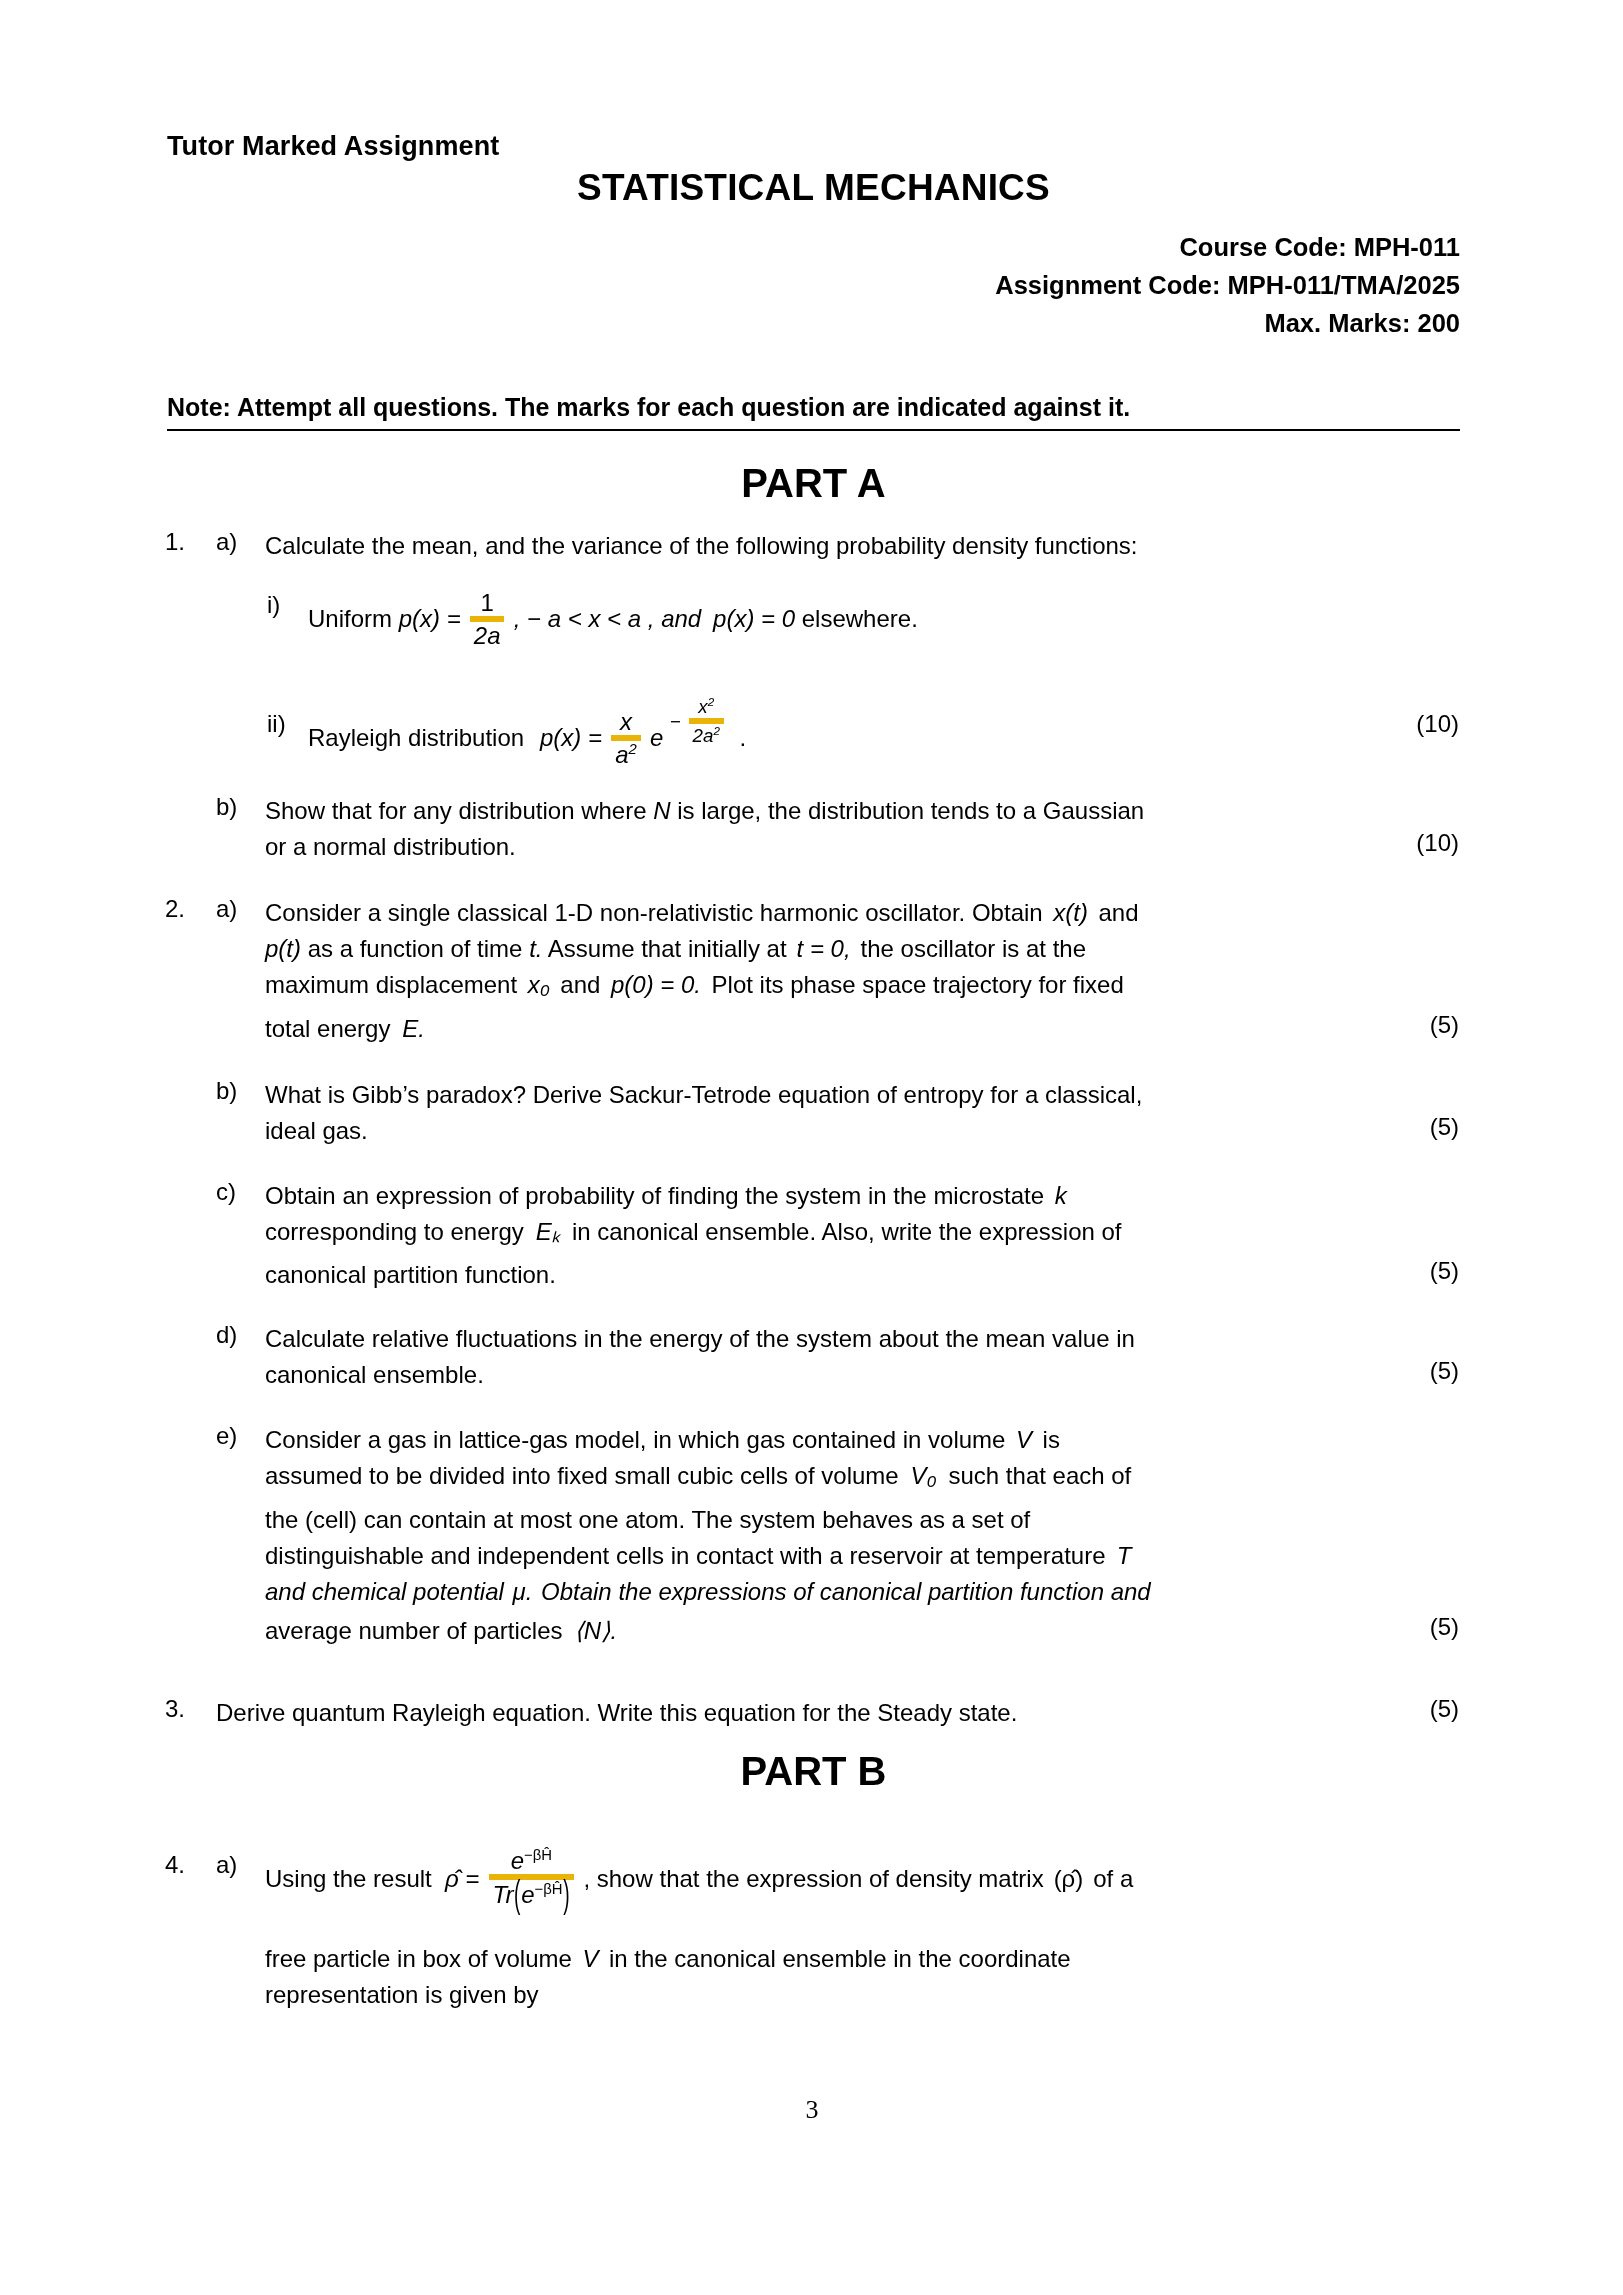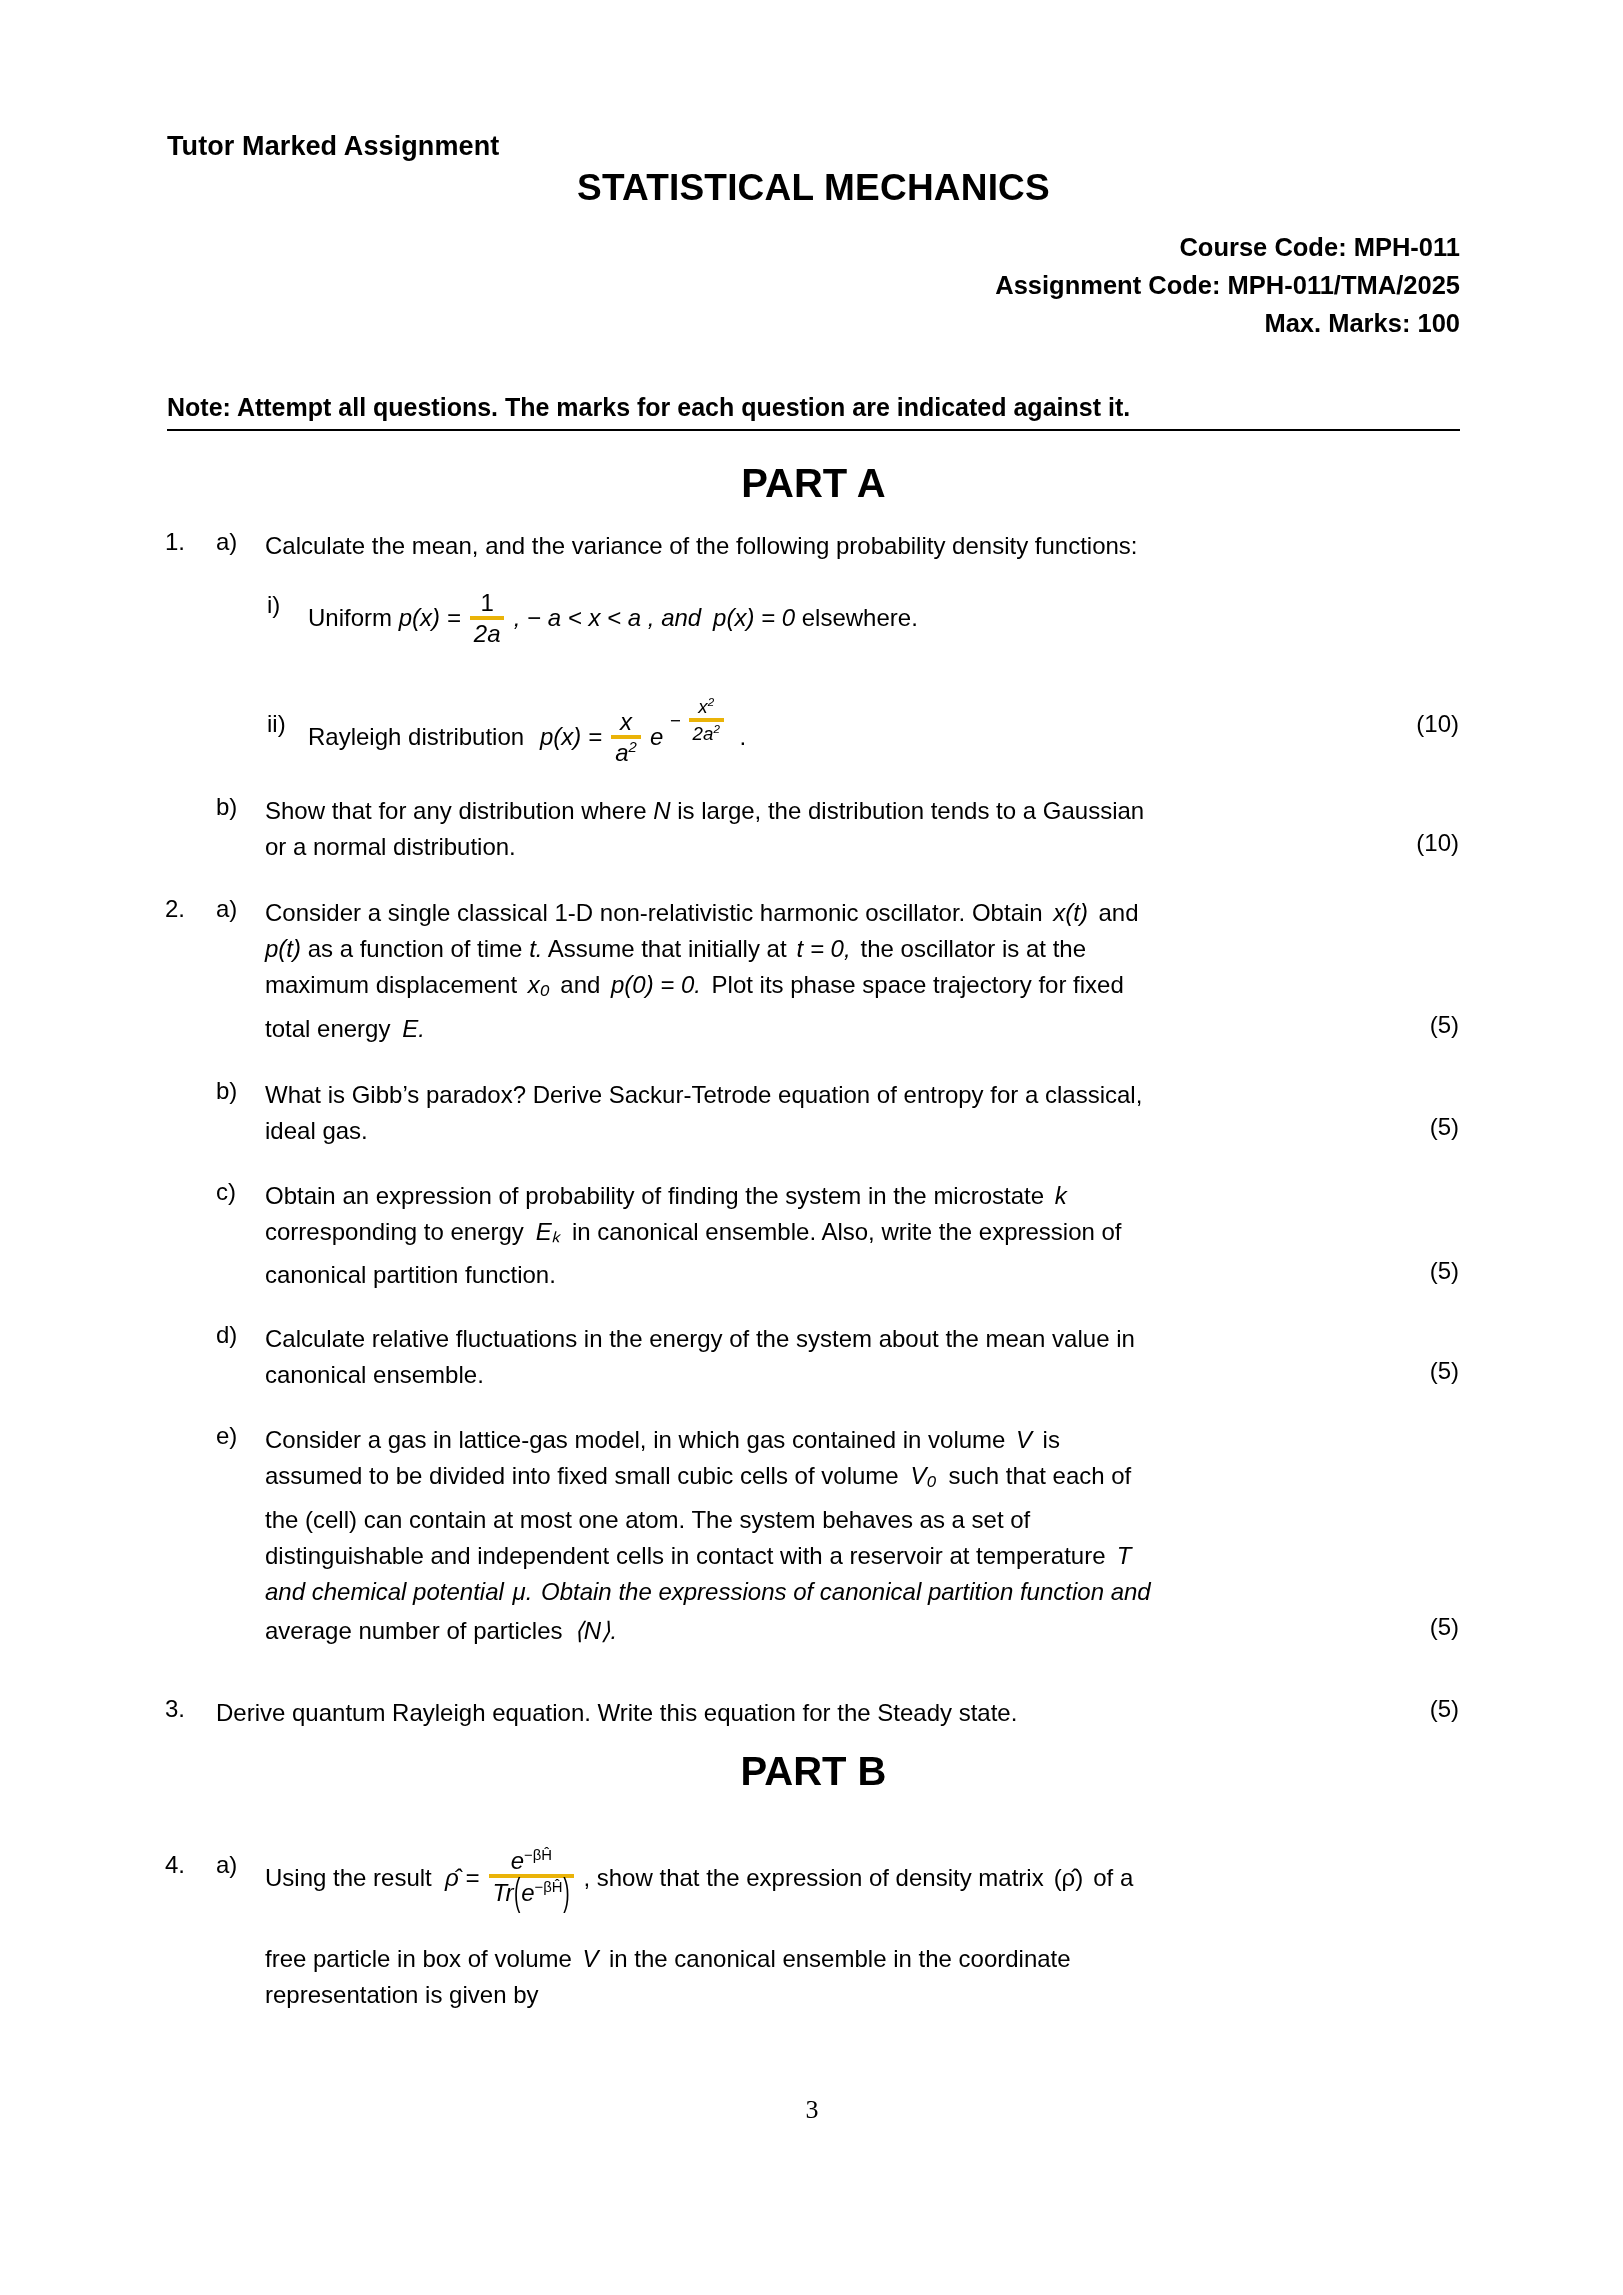--- a/index.html
+++ b/index.html
@@ -36,42 +36,42 @@
 
   i, .it { font-style:italic; }
 
   
   .math { font-size:24px; white-space:nowrap; display:inline-block;
           vertical-align:middle; }
   .mi { font-style:italic; }
   .frac { display:inline-block; vertical-align:middle; text-align:center;
           position:relative; top:-1.3px; margin:0 2.6px; }
   .frac .nm { display:block; padding:0 3.9px 0.7px 3.9px; line-height:1.05; }
-  .frac .dn { display:block; padding:1.3px 3.9px 0 3.9px; border-top:4px solid #eab308;
+  .frac .dn { display:block; padding:1.3px 3.9px 0 3.9px; border-top:6px solid #eab308;
               line-height:1.05; }
   .supn { font-size:0.62em; vertical-align:super; }
   .expo { display:inline-block; vertical-align:middle; position:relative;
           top:-17px; font-size:0.78em; }
   .paren-big { display:inline-block; transform:scaleY(2.05); font-size:0.8em;
                vertical-align:middle; position:relative; top:-1.3px; margin:0 0.7px; }
 
   .pgnum { position:absolute; left:0; top:2095px; width:1624px;
            text-align:center; font-family:"Liberation Serif", serif; font-size:26px; }
 </style>
 </head>
 <body>
 
 <div class="page">
 
   <div class="hdr">
     <div class="hdr-line1">Tutor Marked Assignment</div>
     <div class="hdr-line2">STATISTICAL MECHANICS</div>
     <div class="hdr-right r1">Course Code: MPH-011</div>
     <div class="hdr-right r2">Assignment Code: MPH-011/TMA/2025</div>
-    <div class="hdr-right r3">Max. Marks: 100</div>
+    <div class="hdr-right r3">Max. Marks: 200</div>
   </div>
 
   <div class="note">Note: Attempt all questions. The marks for each question are indicated against it.</div>
   <div class="rule"></div>
 
   <div class="part" style="top:461px;">PART A</div>
 
   <div class="num" style="left:165px; top:528px;">1.</div>
   <div class="alpha" style="left:216px; top:528px;">a)</div>
   <div class="body" style="left:265px; top:528px; width:1126px;">Calculate the mean, and the variance of the following probability density functions:</div>

